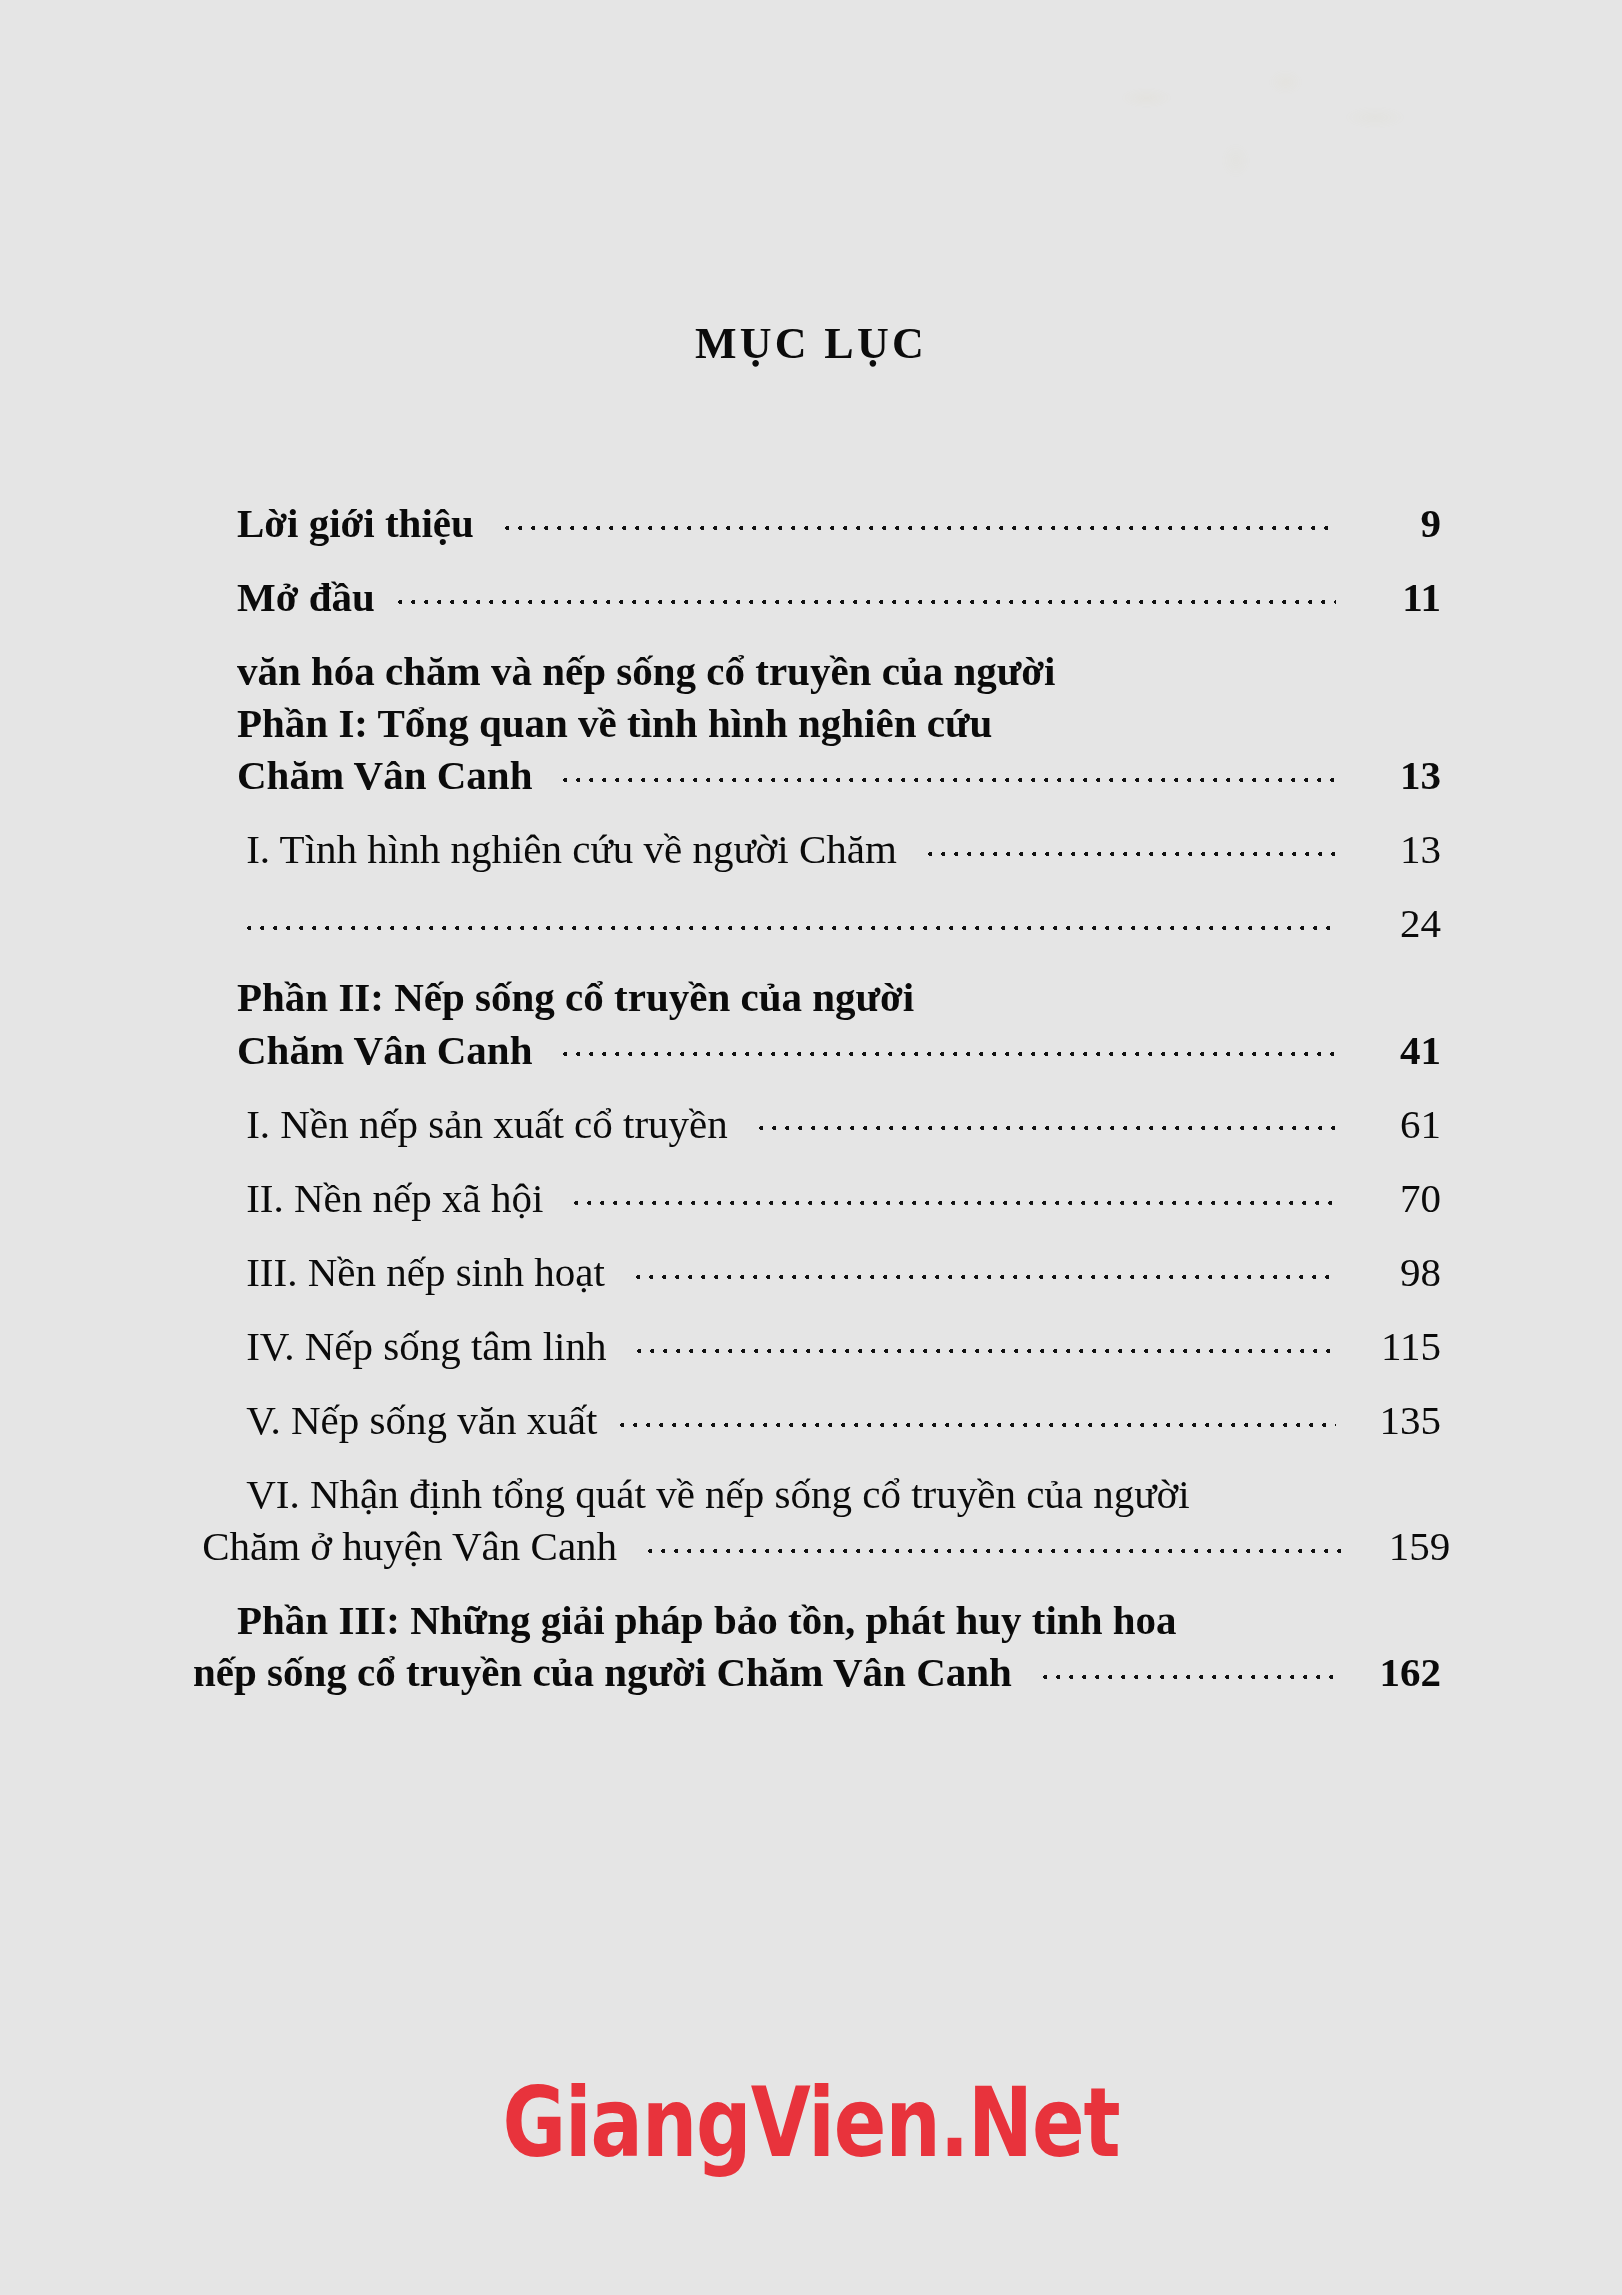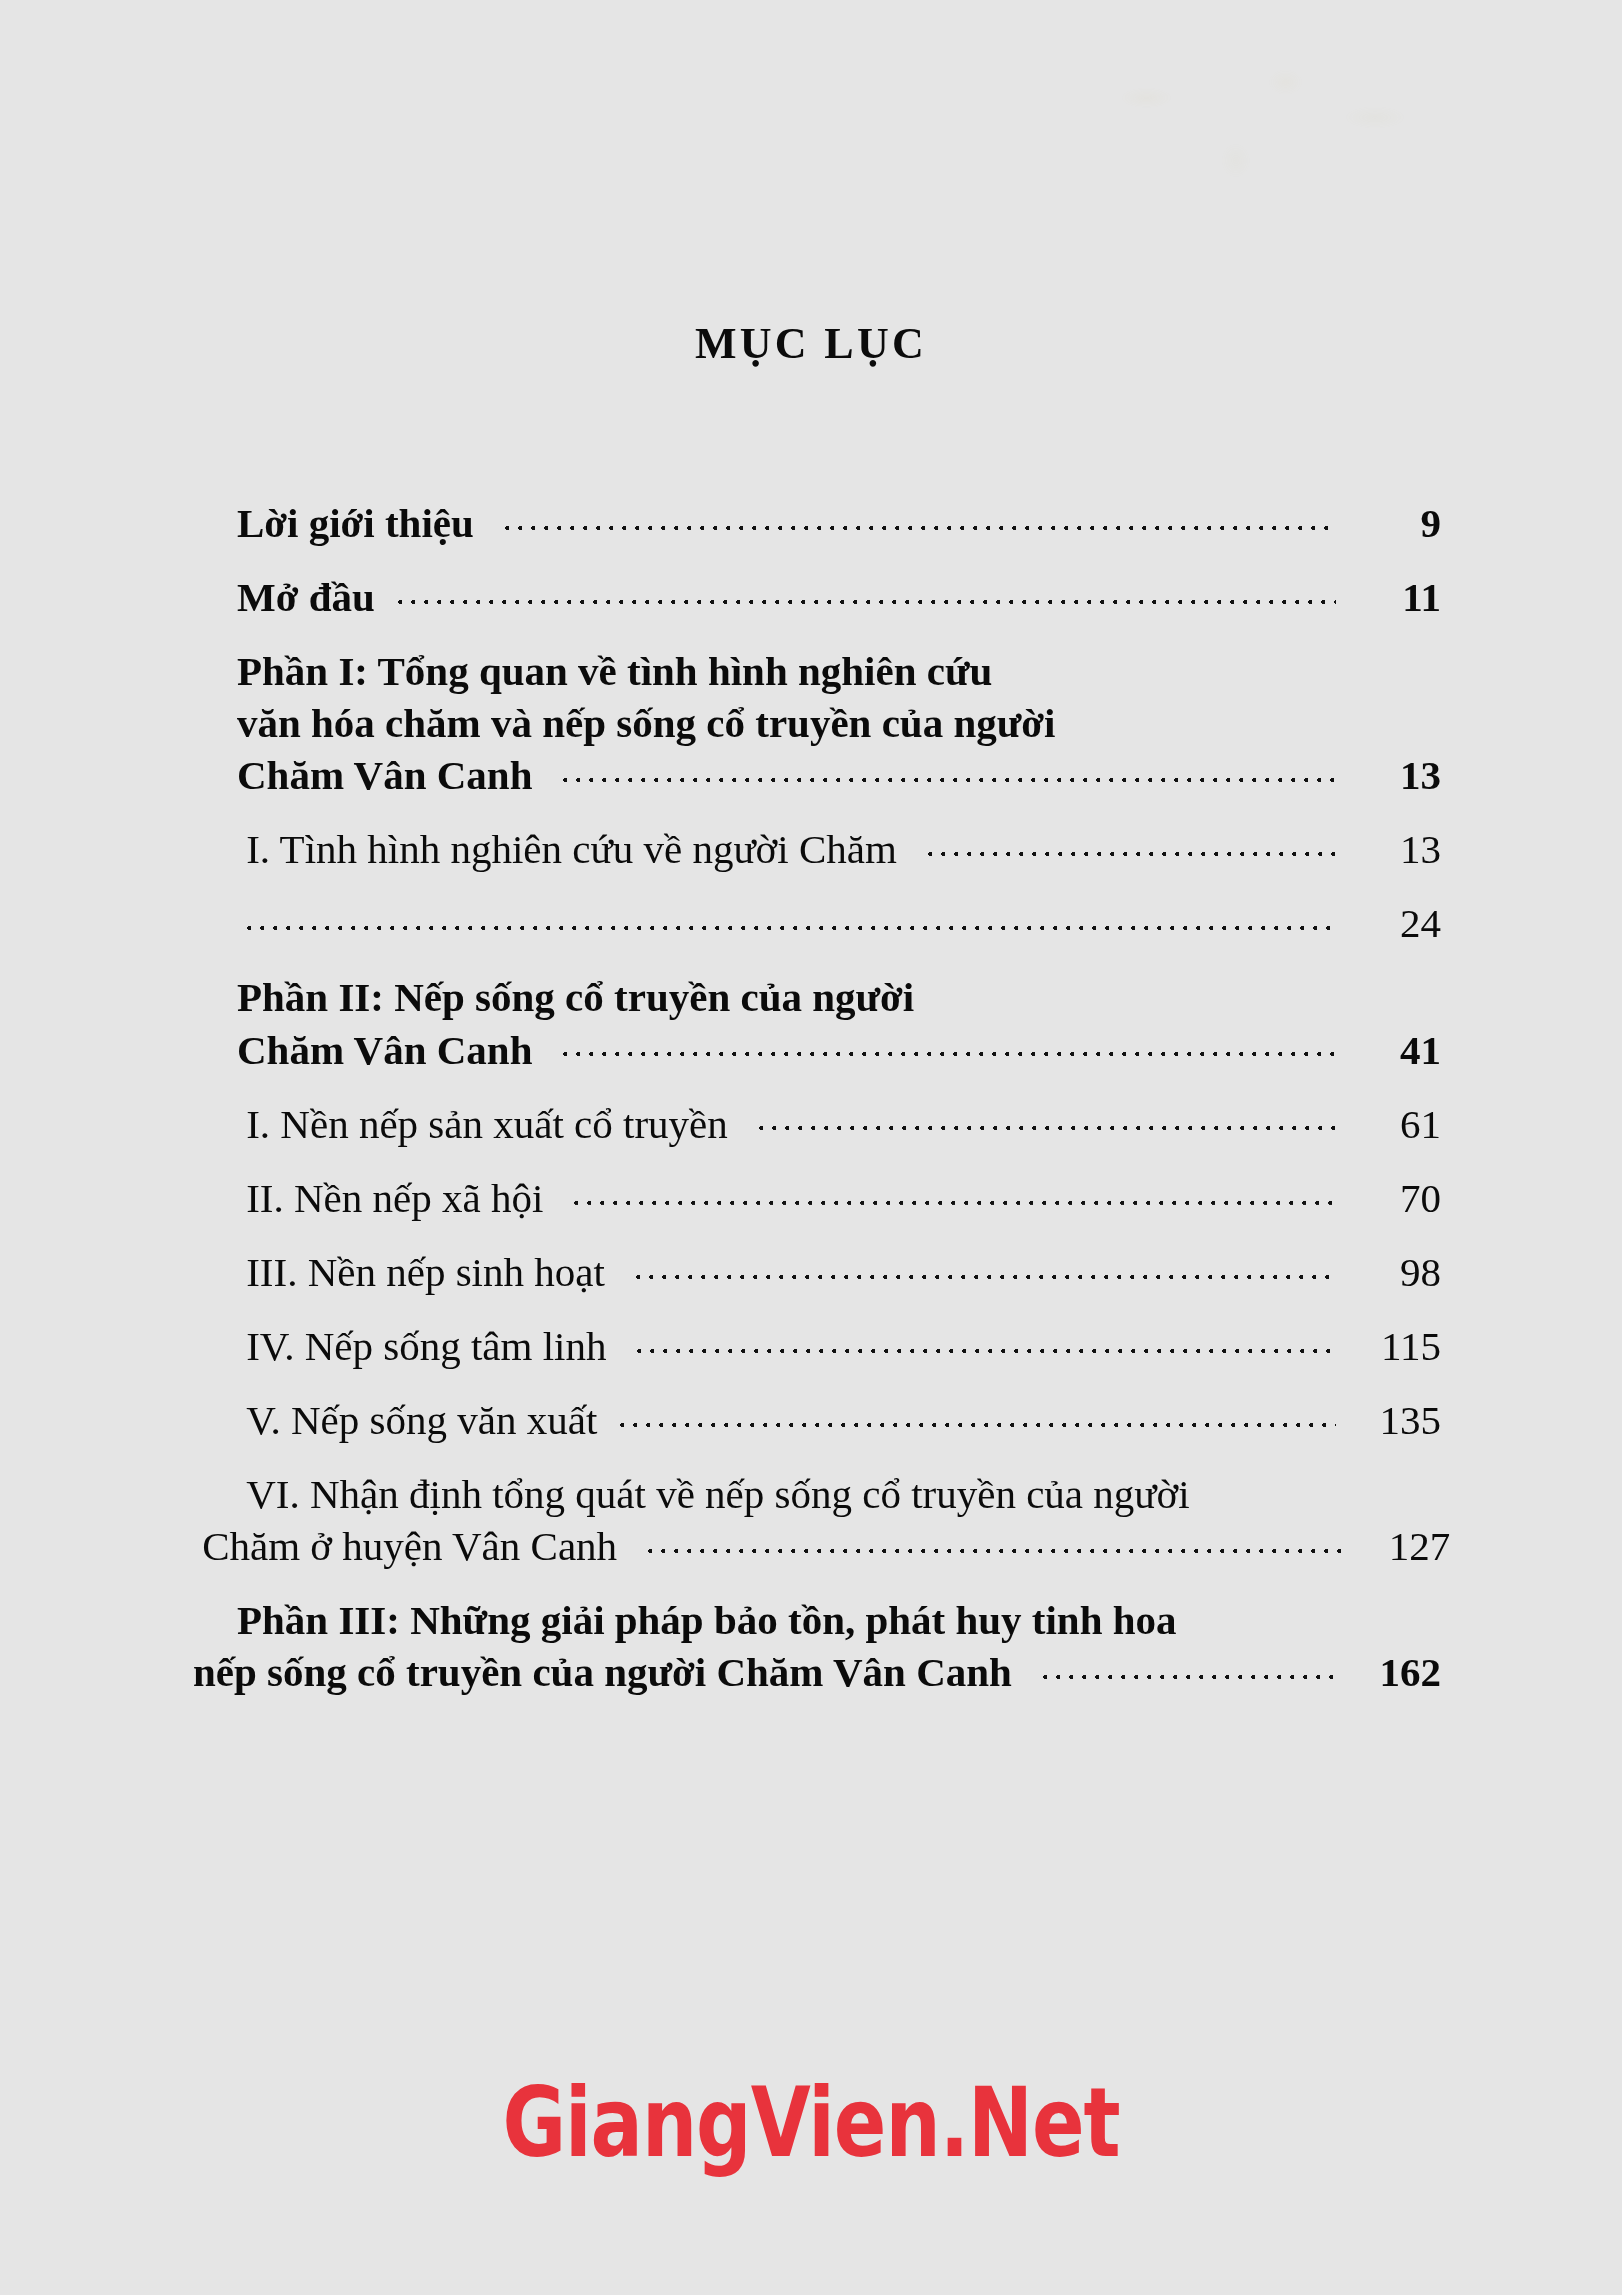--- a/index.html
+++ b/index.html
@@ -157,22 +157,22 @@
         </div>
       </div>
       <div class="toc-entry level-part">
         <div class="toc-line">
           <span class="toc-label">Mở đầu</span>
           <span class="toc-leader tight"></span>
           <span class="toc-page">11</span>
         </div>
       </div>
       <div class="toc-entry level-part">
+        <div class="toc-block-line">văn hóa chăm và nếp sống cổ truyền của người</div>
         <div class="toc-block-line">Phần I: Tổng quan về tình hình nghiên cứu</div>
-        <div class="toc-block-line">văn hóa chăm và nếp sống cổ truyền của người</div>
         <div class="toc-line">
           <span class="toc-label">Chăm Vân Canh</span>
           <span class="toc-leader"></span>
           <span class="toc-page">13</span>
         </div>
       </div>
       <div class="toc-entry level-section">
         <div class="toc-line">
           <span class="toc-label">I. Tình hình nghiên cứu về người Chăm</span>
           <span class="toc-leader"></span>
@@ -226,21 +226,21 @@
           <span class="toc-label">V. Nếp sống văn xuất</span>
           <span class="toc-leader tight"></span>
           <span class="toc-page">135</span>
         </div>
       </div>
       <div class="toc-entry level-section wide">
         <div class="toc-block-line toc-indent-first">VI. Nhận định tổng quát về nếp sống cổ truyền của người</div>
         <div class="toc-line">
           <span class="toc-label">Chăm ở huyện Vân Canh</span>
           <span class="toc-leader"></span>
-          <span class="toc-page">127</span>
+          <span class="toc-page">159</span>
         </div>
       </div>
       <div class="toc-entry level-part wide">
         <div class="toc-block-line toc-indent-first">Phần III: Những giải pháp bảo tồn, phát huy tinh hoa</div>
         <div class="toc-line">
           <span class="toc-label">nếp sống cổ truyền của người Chăm Vân Canh</span>
           <span class="toc-leader"></span>
           <span class="toc-page">162</span>
         </div>
       </div>

